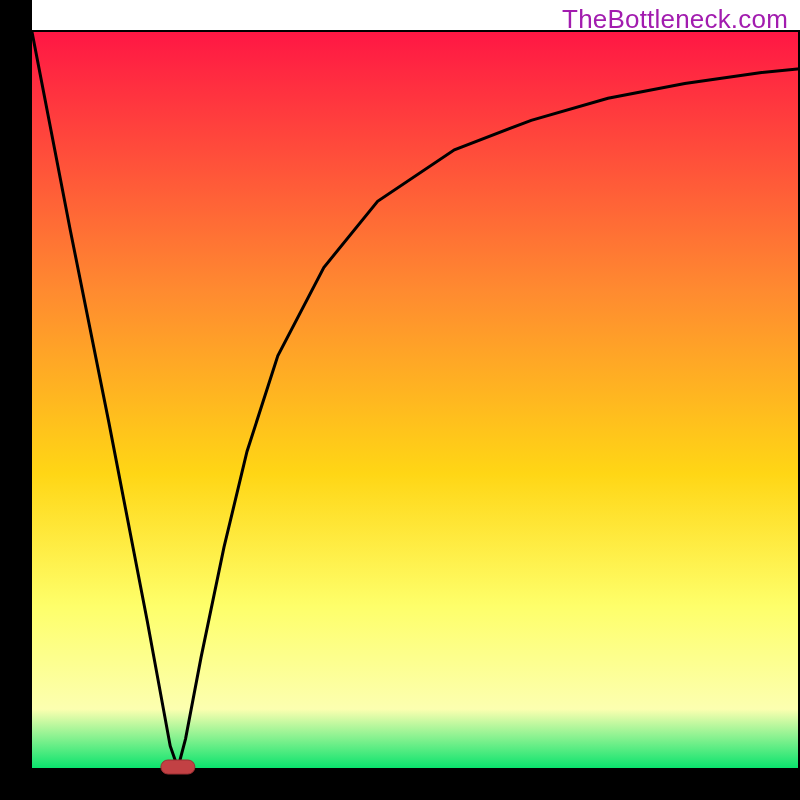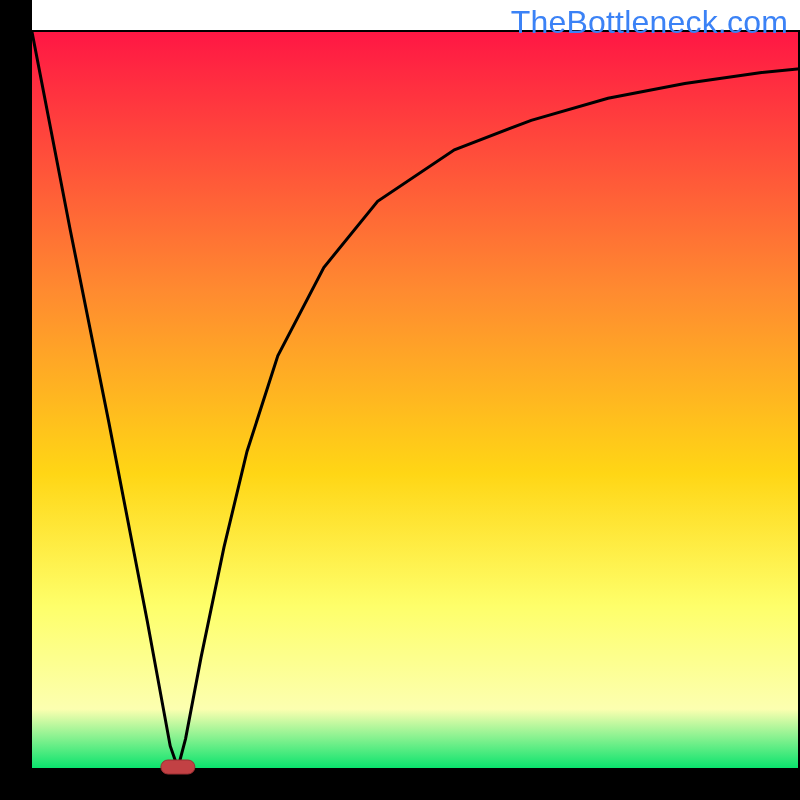--- a/index.html
+++ b/index.html
@@ -13,23 +13,23 @@
   }
   .frame {
     position: relative;
     width: 800px;
     height: 800px;
   }
   .watermark {
     position: absolute;
     top: 4px;
     right: 12px;
-    font-size: 32px;
+    font-size: 26px;
     font-weight: 500;
-    color: #3b82f6;
+    color: #a21caf;
     letter-spacing: 0.2px;
     z-index: 3;
   }
   svg.plot {
     position: absolute;
     left: 0;
     top: 0;
     z-index: 1;
   }
 </style>

